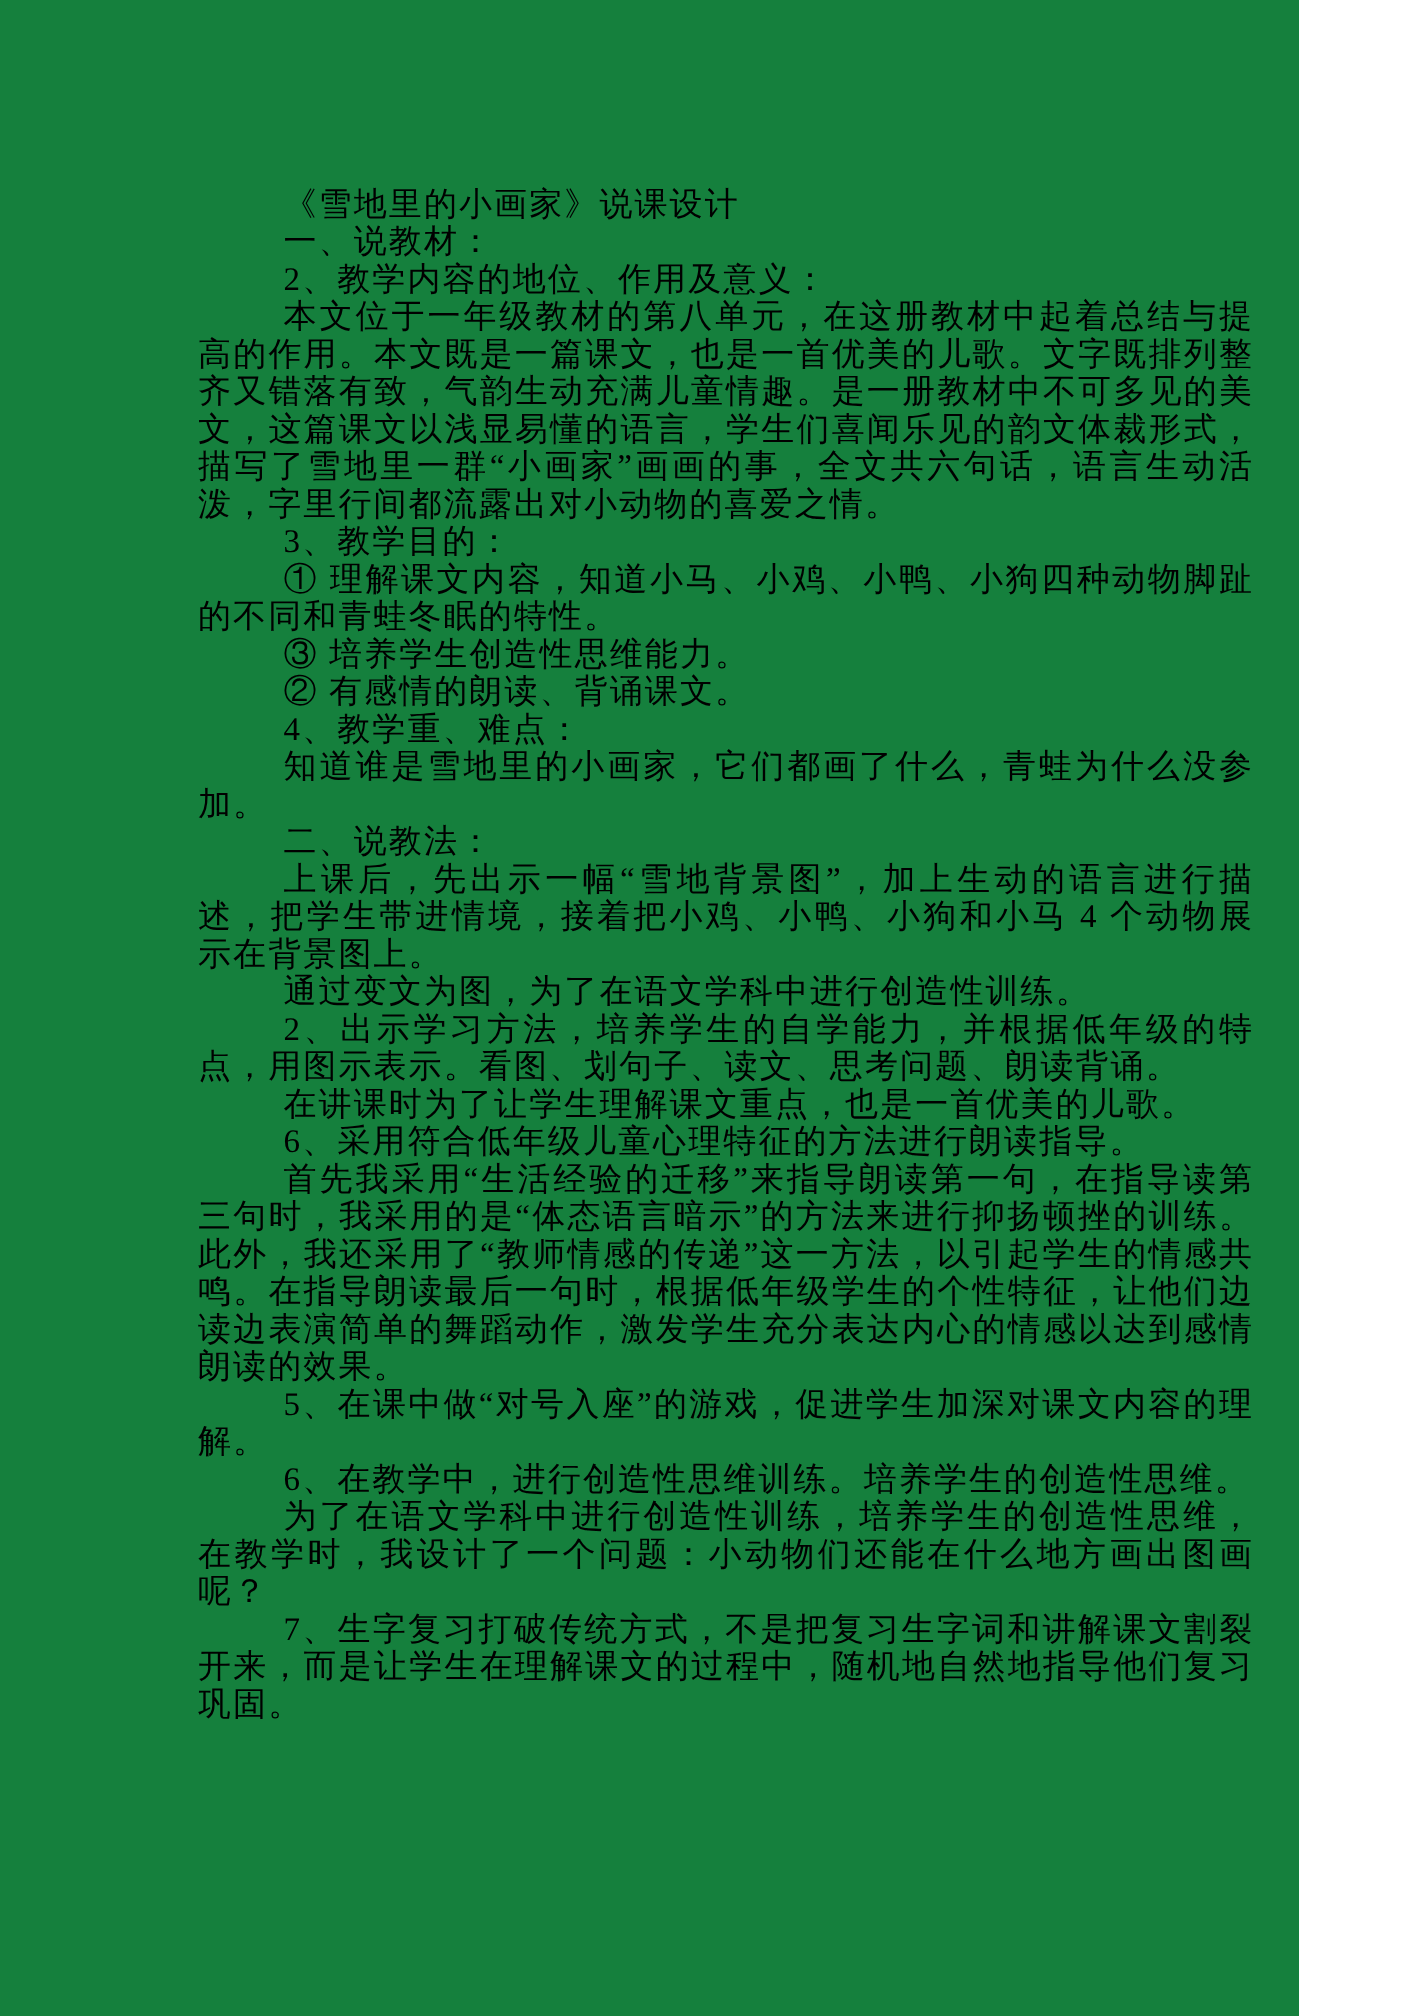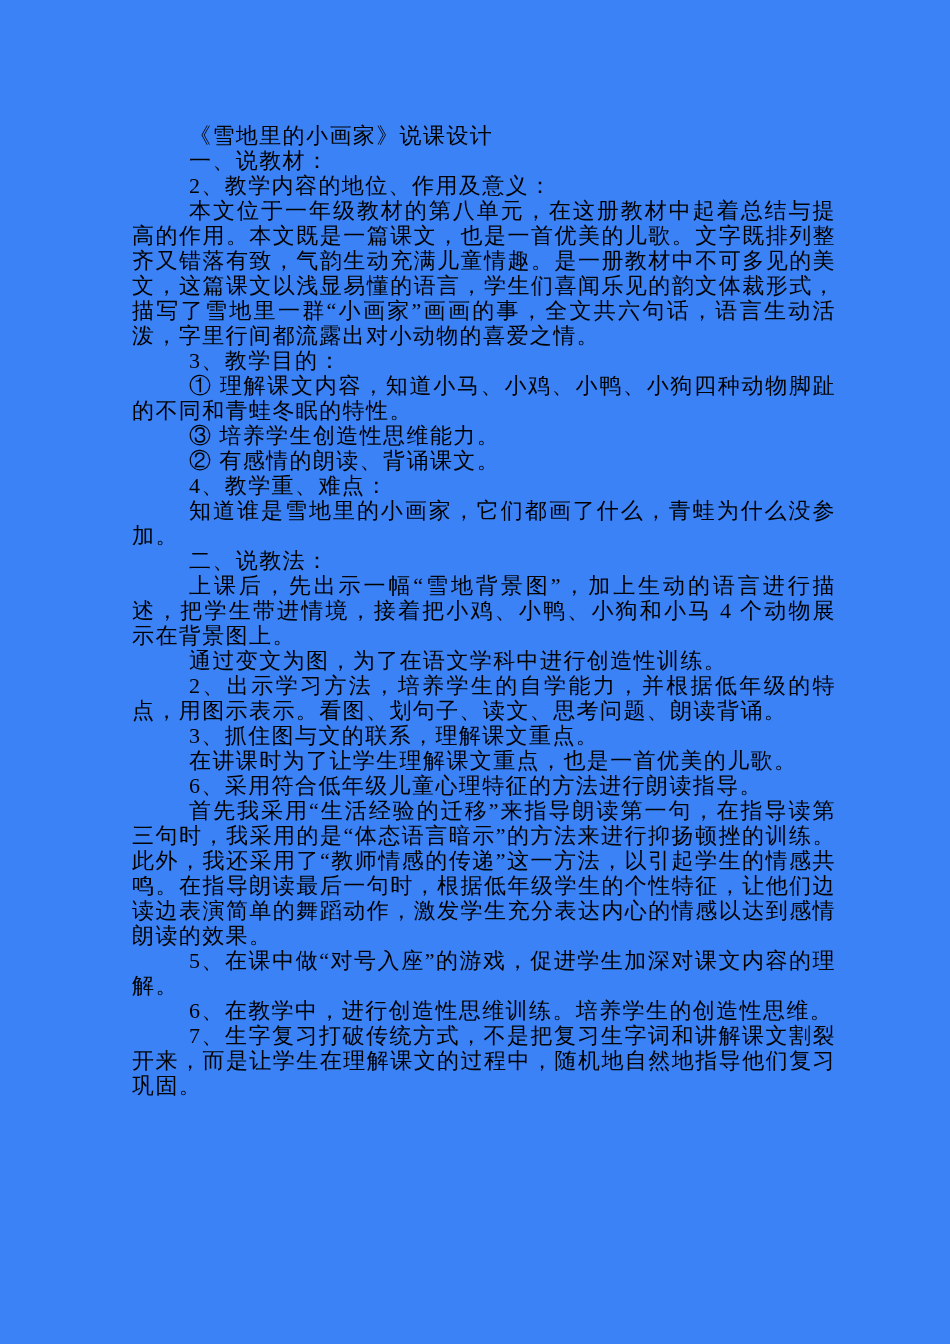--- a/index.html
+++ b/index.html
@@ -2,23 +2,23 @@
 <html><head>
 <meta charset="utf-8">
 <style>
   html, body {
     margin: 0;
     padding: 0;
     background: #ffffff;
   }
   .page {
     position: relative;
-    width: 950px;
+    width: 866px;
     height: 1344px;
-    background: #3b82f6;
+    background: #15803d;
     overflow: hidden;
   }
   .doc-body {
     position: absolute;
     left: 132px;
     top: 123px;
     width: 704px;
   }
   .doc-body p {
     margin: 0;
@@ -46,21 +46,21 @@
     <p>3、教学目的：</p>
     <p>① 理解课文内容，知道小马、小鸡、小鸭、小狗四种动物脚趾的不同和青蛙冬眠的特性。</p>
     <p>③ 培养学生创造性思维能力。</p>
     <p>② 有感情的朗读、背诵课文。</p>
     <p>4、教学重、难点：</p>
     <p>知道谁是雪地里的小画家，它们都画了什么，青蛙为什么没参加。</p>
     <p>二、说教法：</p>
     <p>上课后，先出示一幅“雪地背景图”，加上生动的语言进行描述，把学生带进情境，接着把小鸡、小鸭、小狗和小马 4 个动物展示在背景图上。</p>
     <p>通过变文为图，为了在语文学科中进行创造性训练。</p>
     <p>2、出示学习方法，培养学生的自学能力，并根据低年级的特点，用图示表示。看图、划句子、读文、思考问题、朗读背诵。</p>
-    <p>3、抓住图与文的联系，理解课文重点。</p>
     <p>在讲课时为了让学生理解课文重点，也是一首优美的儿歌。</p>
     <p>6、采用符合低年级儿童心理特征的方法进行朗读指导。</p>
     <p>首先我采用“生活经验的迁移”来指导朗读第一句，在指导读第三句时，我采用的是“体态语言暗示”的方法来进行抑扬顿挫的训练。此外，我还采用了“教师情感的传递”这一方法，以引起学生的情感共鸣。在指导朗读最后一句时，根据低年级学生的个性特征，让他们边读边表演简单的舞蹈动作，激发学生充分表达内心的情感以达到感情朗读的效果。</p>
     <p>5、在课中做“对号入座”的游戏，促进学生加深对课文内容的理解。</p>
     <p>6、在教学中，进行创造性思维训练。培养学生的创造性思维。</p>
+    <p>为了在语文学科中进行创造性训练，培养学生的创造性思维，在教学时，我设计了一个问题：小动物们还能在什么地方画出图画呢？</p>
     <p>7、生字复习打破传统方式，不是把复习生字词和讲解课文割裂开来，而是让学生在理解课文的过程中，随机地自然地指导他们复习巩固。</p>
   </div>
 </div>
 
 </body></html>

